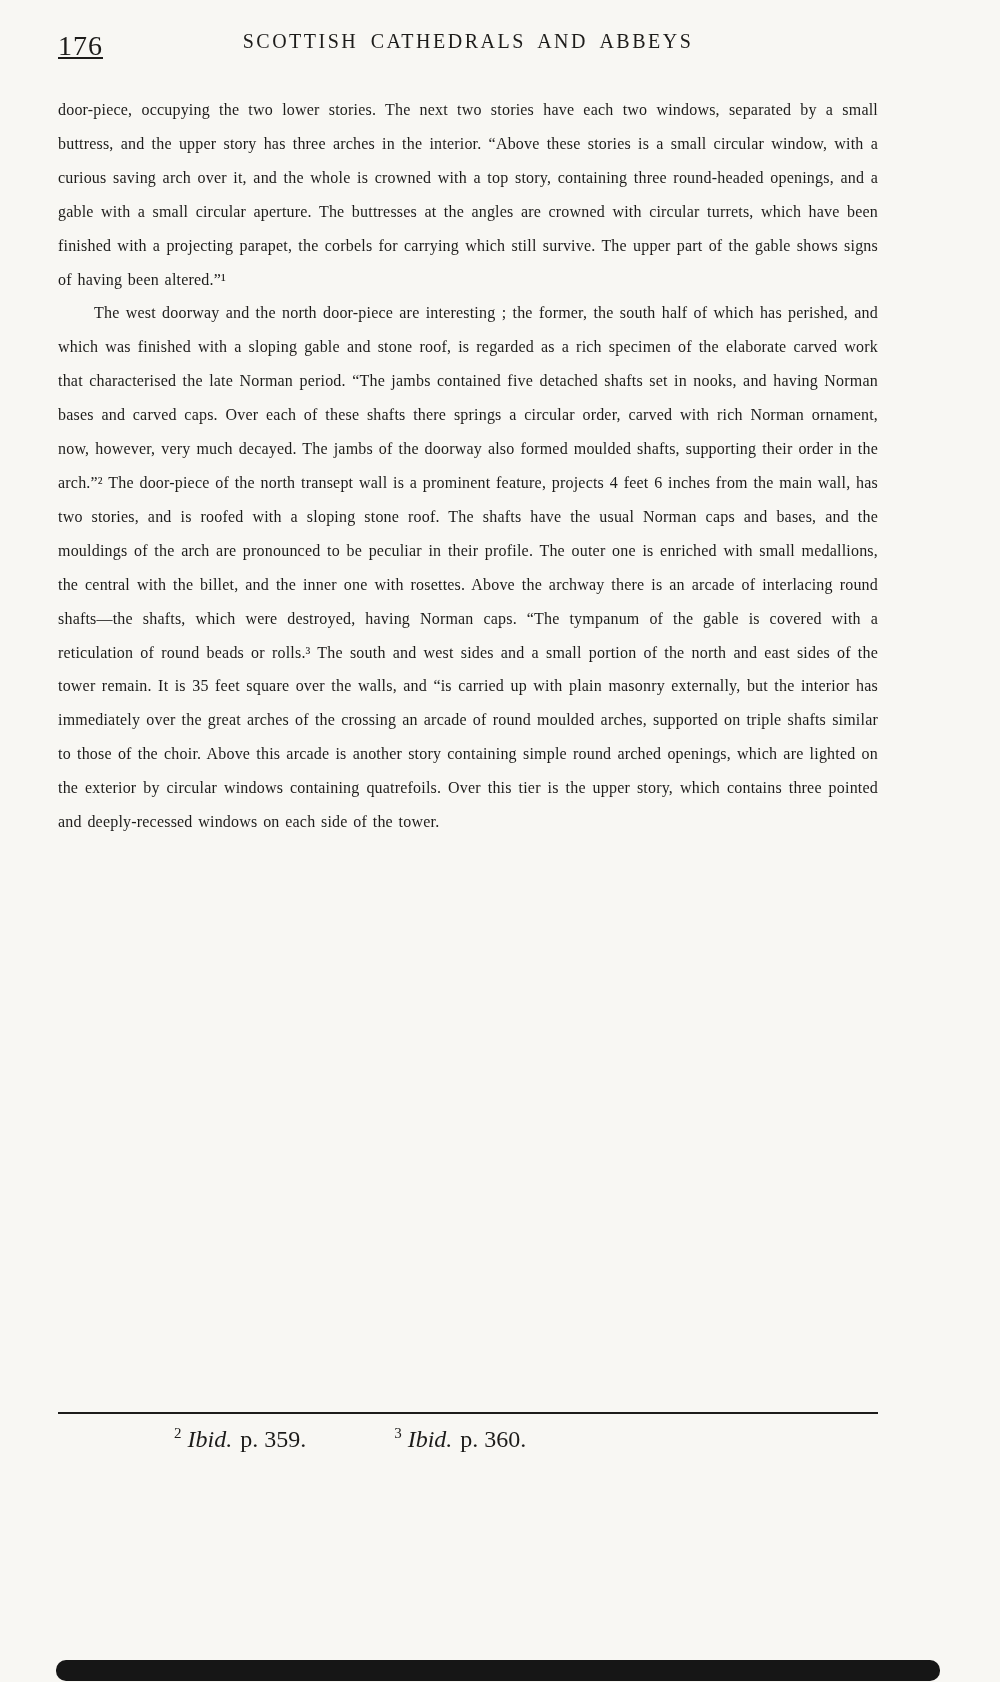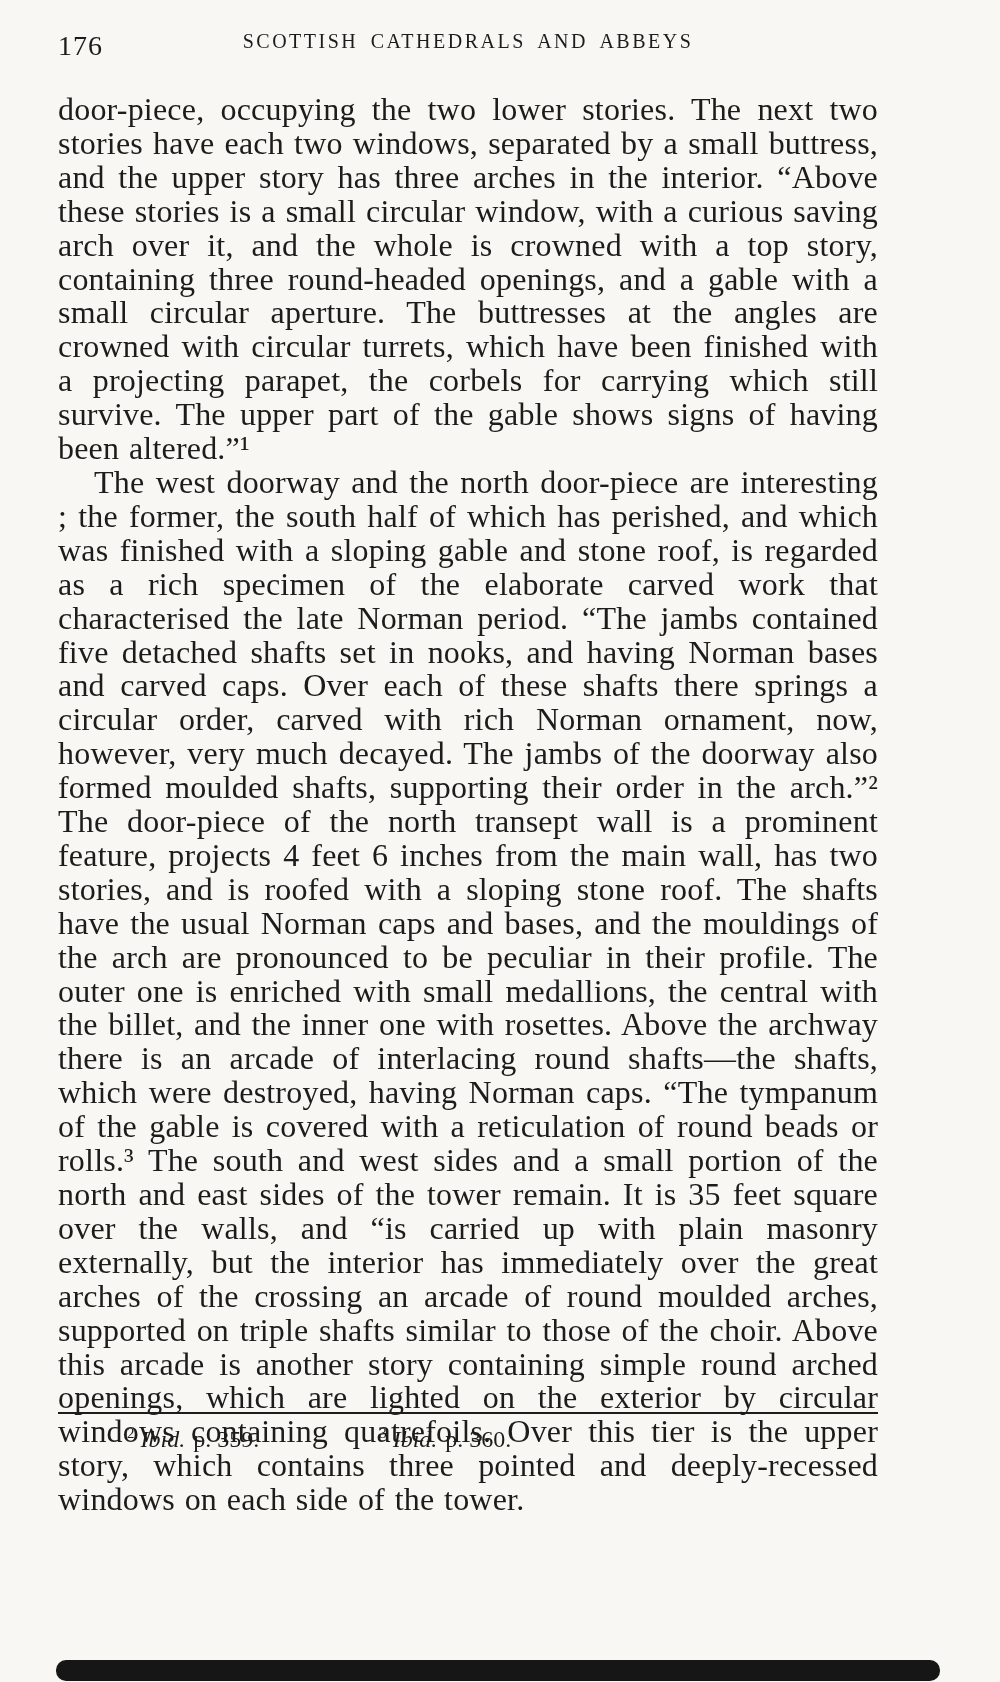--- a/index.html
+++ b/index.html
@@ -23,36 +23,37 @@
     left: 58px;
     width: 820px;
     height: 40px;
   }
   .page-number {
     position: absolute;
     left: 0;
     top: 0;
     font-size: 28px;
     letter-spacing: 1px;
+    text-decoration: underline;
   }
   .running-title {
     display: block;
     text-align: center;
     font-size: 20px;
     letter-spacing: 2.5px;
     word-spacing: 5px;
     white-space: nowrap;
   }
   
   .body-text {
     position: absolute;
     top: 93px;
     left: 58px;
     width: 820px;
-    font-size: 32px;
+    font-size: 16px;
     line-height: 33.9px;
     text-align: justify;
     letter-spacing: 0.2px;
     word-spacing: 1.5px;
   }
   .para { margin: 0; }
   .para.indent { text-indent: 36px; }
   
   .footnotes {
     position: absolute;
@@ -63,22 +64,22 @@
     line-height: 32px;
   }
   .fn-rule {
     border: none;
     border-top: 2px solid #1d1c1a;
     margin: 0 0 9px 0;
     width: 100%;
   }
   .fn-line-1 { padding-left: 46px; }
   .fn-line-2 { display: flex; }
-  .fn-item-2 { margin-left: 69px; }
-  .fn-item-3 { margin-left: 120px; }
+  .fn-item-2 { margin-left: 116px; }
+  .fn-item-3 { margin-left: 88px; }
   .fn-marker {
     font-size: 15px;
     vertical-align: super;
     line-height: 0;
     margin-right: 6px;
   }
   .fn-italic {
     font-style: italic;
     margin-right: 8px;
   }

